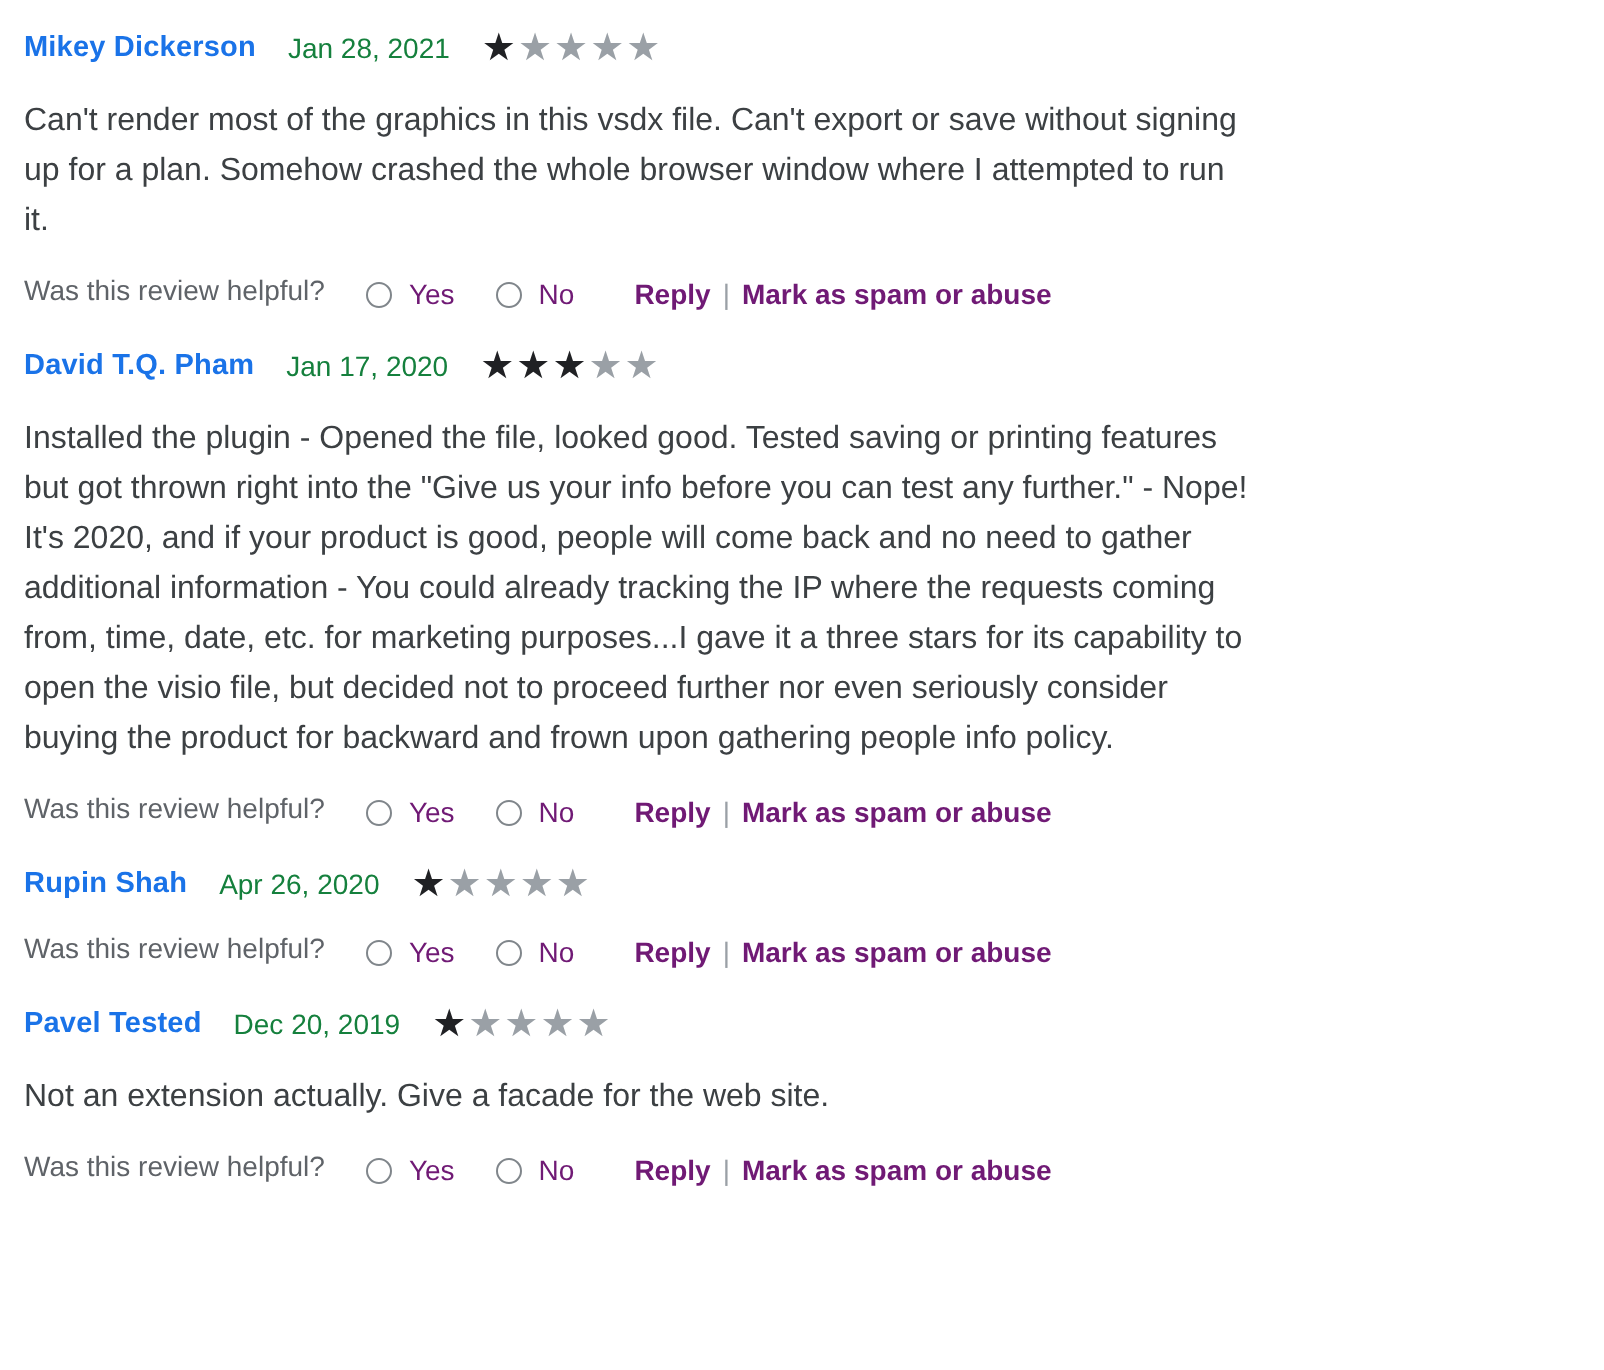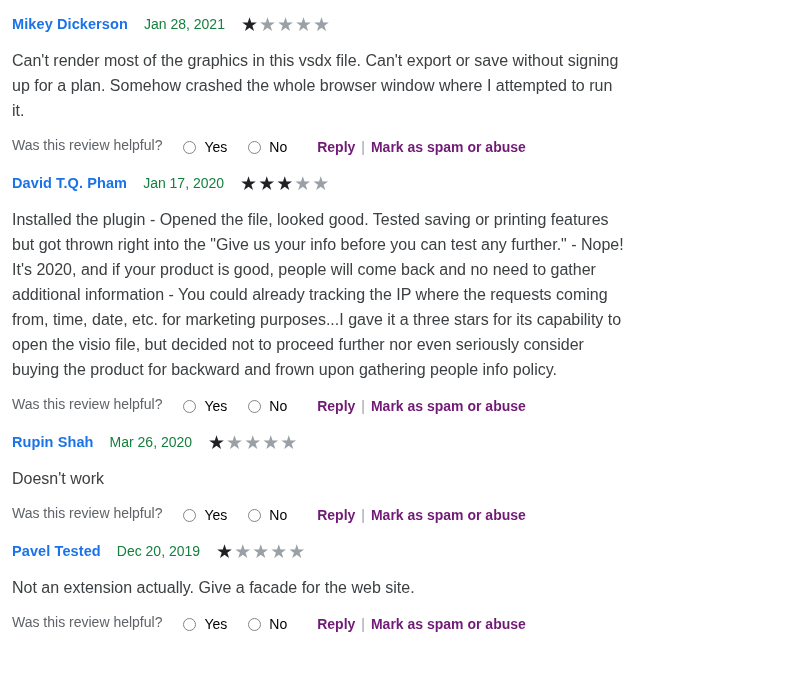--- a/index.html
+++ b/index.html
@@ -84,21 +84,21 @@
   }
   .radio-circle {
     width: 13px;
     height: 13px;
     border: 1.6px solid #80868b;
     border-radius: 50%;
     box-sizing: border-box;
     display: inline-block;
   }
   .radio-text {
-    color: #000000;
+    color: #701a75;
     margin-left: 8px;
     font-size: 14px;
   }
   .actions {
     margin-left: 30px;
     display: inline-flex;
     align-items: center;
   }
   .action-link {
     color: #701a75;
@@ -177,30 +177,29 @@
         <span class="action-link">Reply</span>
         <span class="action-sep">|</span>
         <span class="action-link">Mark as spam or abuse</span>
       </span>
     </div>
   </div>
 
   <div class="review">
     <div class="review-header">
       <span class="author-name">Rupin Shah</span>
-      <span class="review-date">Mar 26, 2020</span>
-      <span class="stars">
-          <span class="star on">★</span>
-          <span class="star">★</span>
-          <span class="star">★</span>
-          <span class="star">★</span>
-          <span class="star">★</span>
-        </span>
-    </div>
-    <div class="review-body">Doesn't work</div>
+      <span class="review-date">Apr 26, 2020</span>
+      <span class="stars">
+          <span class="star on">★</span>
+          <span class="star">★</span>
+          <span class="star">★</span>
+          <span class="star">★</span>
+          <span class="star">★</span>
+        </span>
+    </div>
     <div class="helpful-row">
       <span class="helpful-label">Was this review helpful?</span>
       <span class="radio-option">
         <span class="radio-circle"></span>
         <span class="radio-text">Yes</span>
       </span>
       <span class="radio-option">
         <span class="radio-circle"></span>
         <span class="radio-text">No</span>
       </span>

